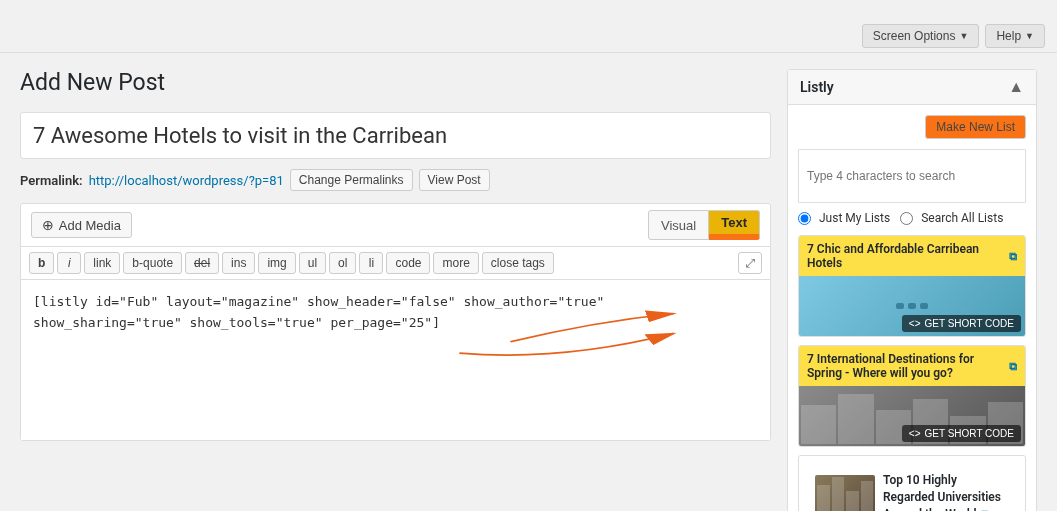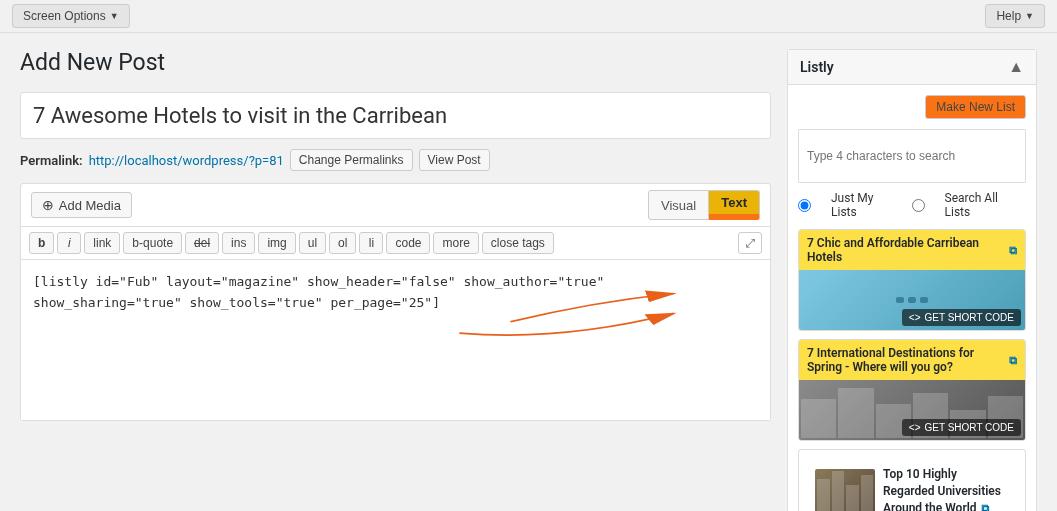--- a/index.html
+++ b/index.html
@@ -6,26 +6,27 @@
     body {
       font-family: -apple-system, BlinkMacSystemFont, "Segoe UI", Roboto, sans-serif;
       font-size: 13px;
       background: #f1f1f1;
       color: #333;
     }
 
     
     .top-bar {
       display: flex;
-      justify-content: space-between;
+      justify-content: flex-end;
       align-items: center;
       padding: 4px 12px;
       background: #f1f1f1;
       border-bottom: 1px solid #ddd;
       gap: 6px;
+      margin-top: 20px;
     }
     .top-bar-btn {
       display: flex;
       align-items: center;
       gap: 4px;
       background: #e5e5e5;
       border: 1px solid #ccc;
       border-radius: 3px;
       padding: 4px 10px;
       cursor: pointer;
@@ -255,21 +256,21 @@
     .radio-group {
       display: flex;
       align-items: center;
       gap: 10px;
       margin-bottom: 10px;
       font-size: 12px;
     }
     .radio-option {
       display: flex;
       align-items: center;
-      gap: 20px;
+      gap: 8px;
       cursor: pointer;
     }
 
     
     .list-card {
       border: 1px solid #ddd;
       border-radius: 3px;
       margin-bottom: 8px;
       overflow: hidden;
     }

